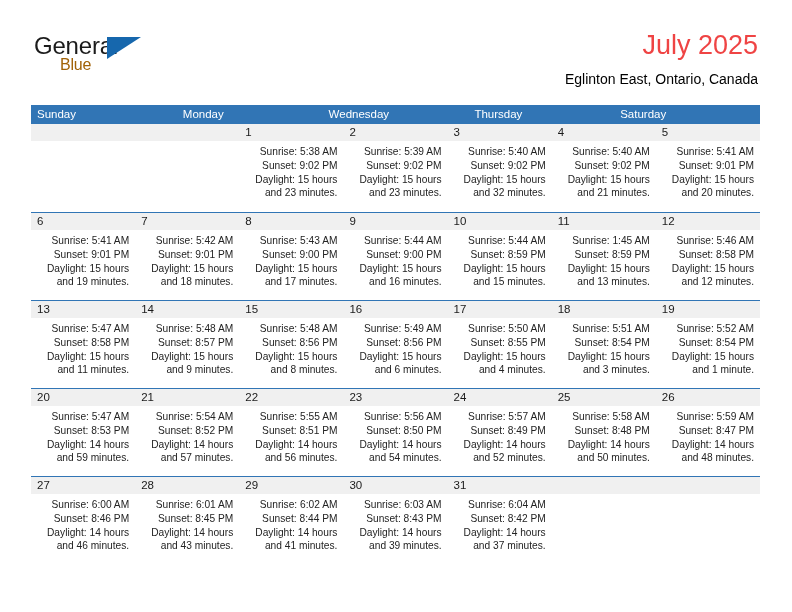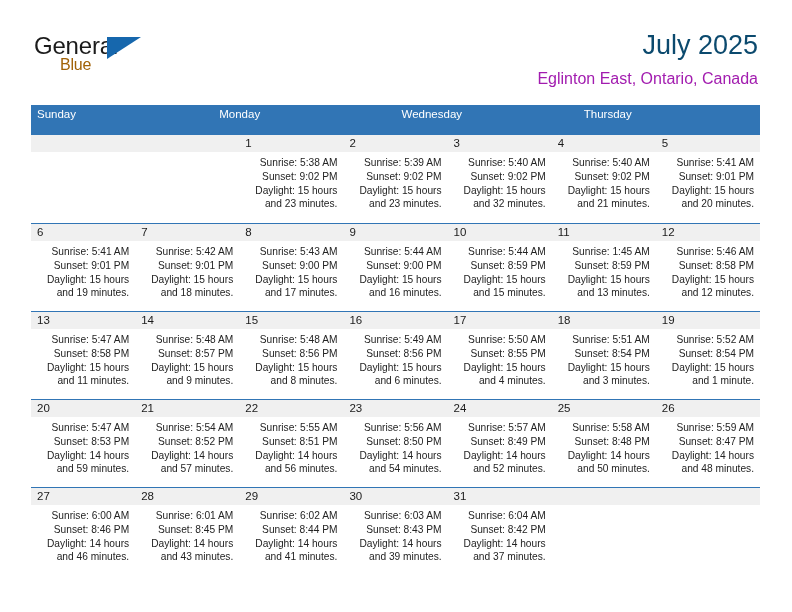--- a/index.html
+++ b/index.html
@@ -67,43 +67,43 @@
   }
 
   .title-block {
     position: absolute;
     right: 0;
     top: 0;
     text-align: right;
   }
   .cal-title {
     font-size: 27px;
-    color: #0c4a6e;
+    color: #ef4444;
     line-height: 34px;
     white-space: nowrap;
   }
   .cal-subtitle {
-    font-size: 16px;
-    color: #a21caf;
+    font-size: 14px;
+    color: #000000;
     line-height: 22px;
     margin-top: 6px;
     white-space: nowrap;
   }
 
   
   .calendar {
     position: absolute;
     left: 31px;
     top: 105px;
     width: 729px;
   }
   .weekday-row {
     display: flex;
     background: #3175b5;
-    height: 30px;
+    height: 19px;
   }
   .weekday {
     flex: 1 1 0;
     color: #ffffff;
     font-size: 11.5px;
     line-height: 19px;
     padding-left: 6px;
     box-sizing: border-box;
     white-space: nowrap;
   }
@@ -163,20 +163,21 @@
     </div>
 
   </div>
 
   <div class="calendar">
     <div class="weekday-row">
         <div class="weekday">Sunday</div>
         <div class="weekday">Monday</div>
         <div class="weekday">Wednesday</div>
         <div class="weekday">Thursday</div>
+        <div class="weekday">Saturday</div>
       </div>
     <div>
         <div class="week first">
           <div class="day-cell">
             <div class="daynum-band">
               <span class="daynum"></span>
             </div>
           </div>
           <div class="day-cell">
             <div class="daynum-band">

